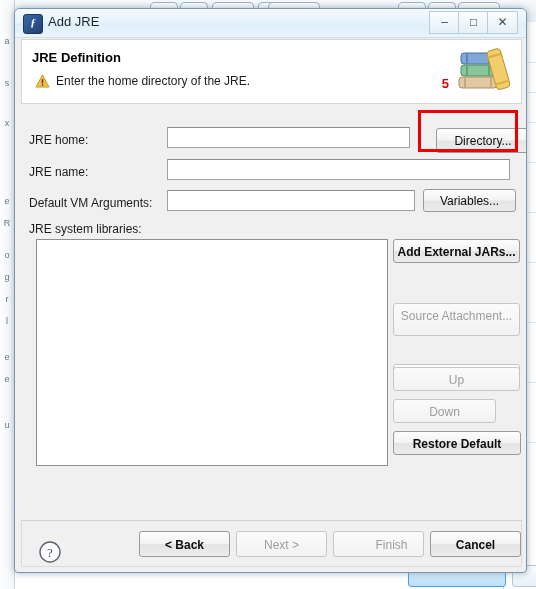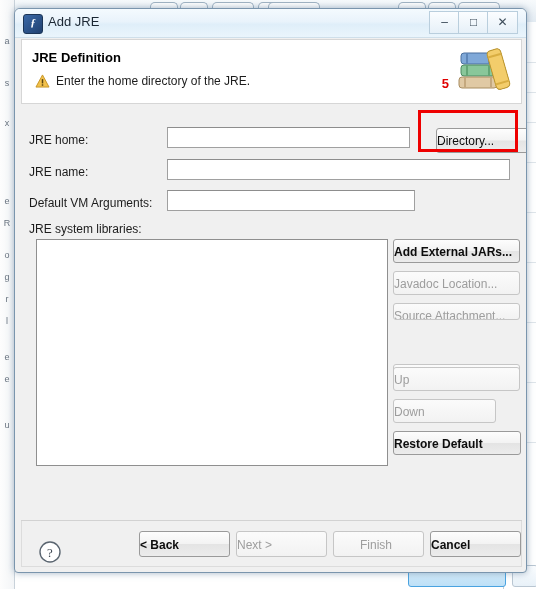--- a/index.html
+++ b/index.html
@@ -225,21 +225,21 @@
 
   .push-btn {
     position: absolute;
     box-sizing: border-box;
     border: 1px solid #9a9a9a;
     border-radius: 3px;
     background: linear-gradient(to bottom, #fdfdfd 0%, #f3f3f3 48%, #e4e4e4 52%, #ececec 100%);
     font-size: 12px;
     font-family: "Liberation Sans", sans-serif;
     color: #0d0d0d;
-    text-align: left;
+    text-align: center;
     cursor: default;
     white-space: nowrap;
     overflow: hidden;
   }
   .push-btn.disabled {
     color: #9d9d9d;
     border-color: #c6c6c6;
     background: linear-gradient(to bottom, #fbfbfb, #f2f2f2);
   }
   .push-btn.strong { font-weight: bold; }
@@ -393,27 +393,27 @@
 
   <div class="field-label" style="left:14px; top:124px;">JRE home:</div>
   <input class="text-input" style="left: 152px; top: 118px; width: 243px;" value="">
   <div class="push-btn" style="left:421px; top:119px; width:94px; height:25px; line-height:25px;">Directory...</div>
 
   <div class="field-label" style="left:14px; top:156px;">JRE name:</div>
   <input class="text-input" style="left: 152px; top: 150px; width: 343px;" value="">
 
   <div class="field-label" style="left:14px; top:187px;">Default VM Arguments:</div>
   <input class="text-input" style="left: 152px; top: 181px; width: 248px;" value="">
+  <div class="push-btn" style="left:408px; top:180px; width:93px; height:23px; line-height:23px;">Variables...</div>
 
   <div class="field-label" style="left:14px; top:213px;">JRE system libraries:</div>
   <div id="libs-list"></div>
 
   <div class="push-btn strong" style="left:378px; top:230px; width:127px; height:24px; line-height:24px;">Add External JARs...</div>
-  <div class="push-btn disabled" style="left:378px; top:262px; width:127px; height:24px; line-height:24px;">Javadoc Location...</div>
-  <div class="push-btn disabled" style="left:378px; top:294px; width:127px; height:17px; line-height:24px;">Source Attachment...</div>
+  <div class="push-btn disabled" style="left:378px; top:294px; width:127px; height:33px; line-height:24px;">Source Attachment...</div>
   <div class="push-btn disabled" style="left:378px; top:326px; width:127px; height:24px; line-height:24px;margin-top:29px;">Remove</div>
   <div class="push-btn disabled" style="left:378px; top:358px; width:127px; height:24px; line-height:24px;">Up</div>
   <div class="push-btn disabled" style="left:378px; top:390px; width:103px; height:24px; line-height:24px;">Down</div>
   <div class="push-btn strong" style="left:378px; top:422px; width:128px; height:24px; line-height:24px;">Restore Default</div>
 
   <div id="footer-sep"></div>
   <div id="footer"></div>
 
   <svg id="help-icon" viewBox="0 0 24 24">
     <circle cx="12" cy="12" r="10" fill="#ffffff" stroke="#5a6570" stroke-width="1.4"></circle>

